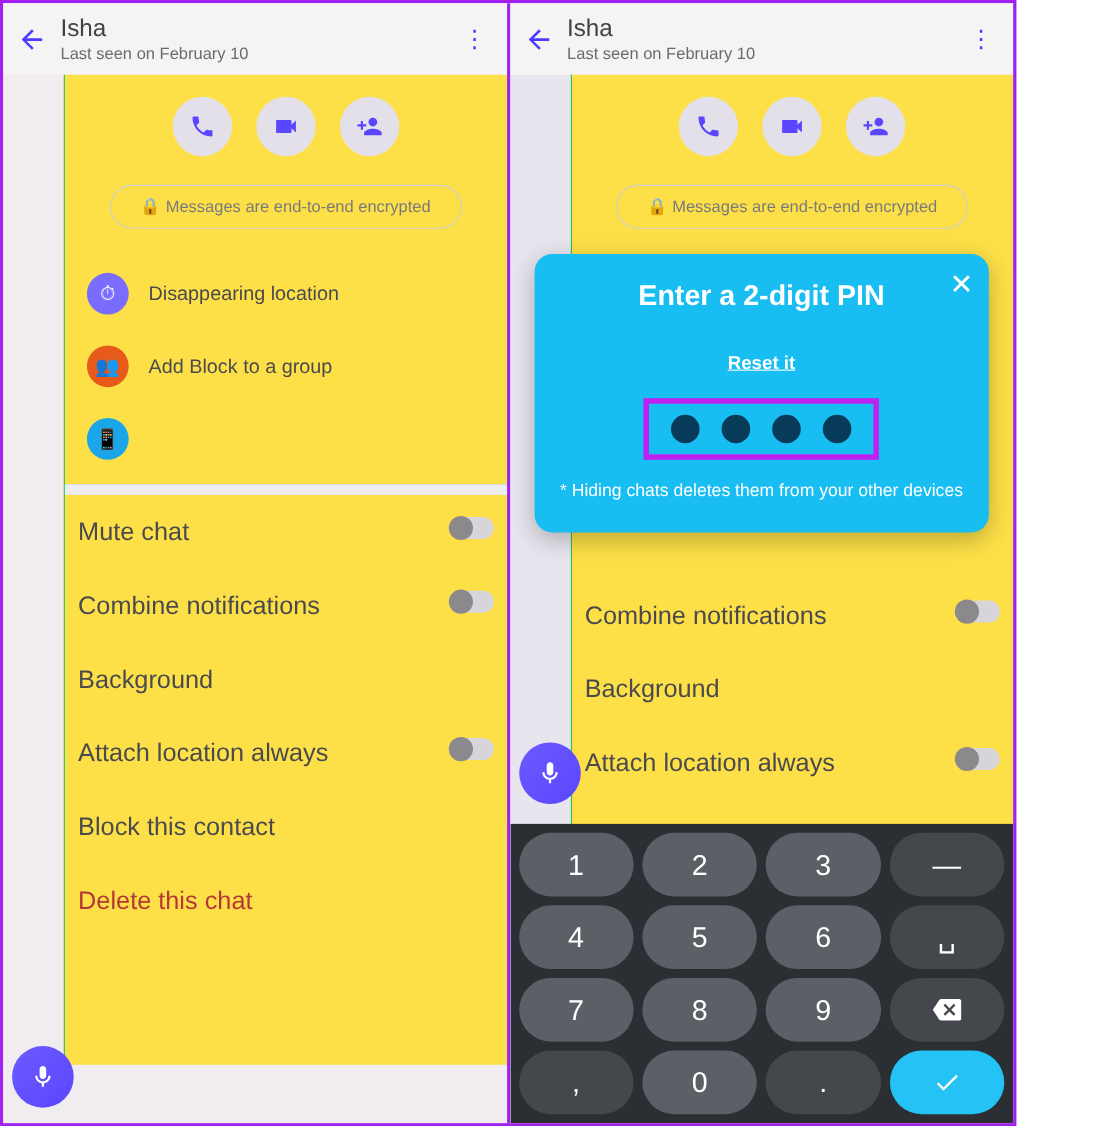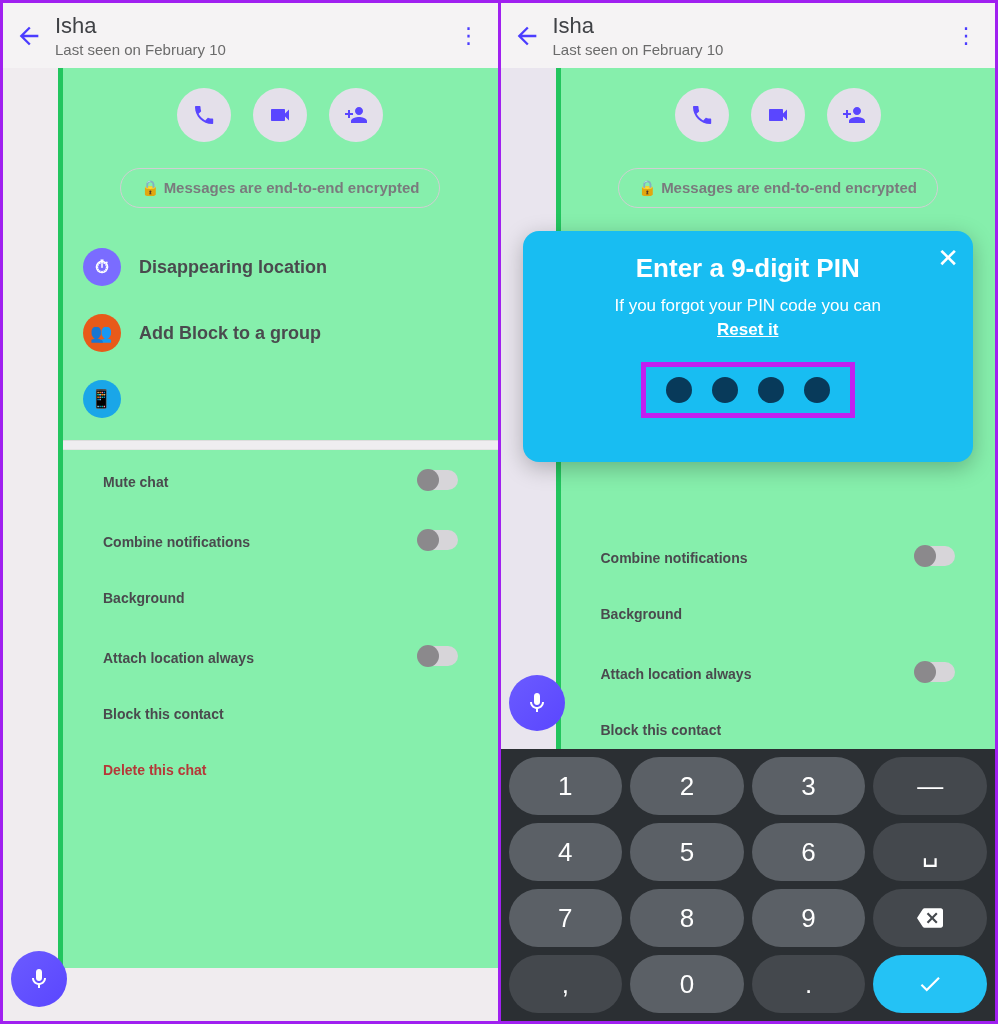--- a/index.html
+++ b/index.html
@@ -1,51 +1,51 @@
 <!DOCTYPE html>
 <html><head>
 <meta charset="utf-8">
 <style>
   * { box-sizing: border-box; margin: 0; padding: 0; font-family: 'Comic Sans MS', 'Segoe UI', sans-serif; }
   body { background: #fff; }
-  .container { display: flex; width: 998px; height: 1024px; border: 3px solid #a020f0; }
+  .container { display: flex; width: 924px; height: 1024px; border: 3px solid #a020f0; }
   .pane { flex: 1; position: relative; background: #f0ecef; overflow: hidden; border-right: 3px solid #a020f0; }
   .pane:last-child { border-right: none; }
   .right-tint { background: #e9e5ee; }
 
   
   .header { display: flex; align-items: center; padding: 10px 12px; background: #f5f3f4; }
   .back-icon { width: 28px; height: 28px; color: #4b3cff; display:flex; align-items:center; justify-content:center; }
   .header-text { flex: 1; margin-left: 12px; }
   .hname { font-size: 22px; color: #404246; font-weight: 500; }
   .hstatus { font-size: 15px; color: #6b6b6b; margin-top: 2px; }
   .more-icon { color: #4b3cff; font-size: 22px; padding: 0 6px; }
 
   
-  .panel { background: #86efac; margin-left: 55px; border-left: 5px solid #22c55e; min-height: 900px; position: relative; font-weight: bold; }
+  .panel { background: #fde047; margin-left: 55px; border-left: 1px solid #22c55e; min-height: 900px; position: relative; }
   .pane2 .panel { margin-left: 55px; }
 
   .action-row { display:flex; justify-content:center; gap: 22px; padding: 20px 0 12px; }
   .circ { width: 54px; height: 54px; border-radius: 50%; background: #e4e0ea; display:flex; align-items:center; justify-content:center; color:#5a46ff; }
   .circ svg { width: 24px; height: 24px; fill:#5a46ff; }
 
   .enc-pill { margin: 14px auto 18px; width: 320px; border:1px solid #cfcfd2; border-radius: 28px; padding: 10px 14px; font-size: 15px; color:#7a7a7d; text-align:center; }
   .enc-pill .lock { margin-right:4px; }
 
   .section { padding: 8px 0; }
   .row { display:flex; align-items:center; padding: 14px 20px; font-size: 18px; color:#4a4a4e; }
   .row .ricon { width: 38px; height: 38px; border-radius:50%; display:flex; align-items:center; justify-content:center; margin-right: 18px; font-size:18px; color:#fff; }
   .i-timer { background:#7a6cff; }
   .i-group { background:#e85a1a; }
   .i-phone { background:#1aa6e8; }
   .phone-blur { width:140px; height:16px; background: #ececec; border-radius: 10px; margin-top:4px; }
 
   .divider { height: 10px; background:#efedf0; border-top:1px solid #ddd; border-bottom:1px solid #e4e4e4; }
 
-  .setting { display:flex; align-items:flex-end; justify-content:space-between; padding: 20px 40px; font-size: 14px; color:#4a4a4e; }
+  .setting { display:flex; align-items:flex-start; justify-content:space-between; padding: 20px 12px; font-size: 23px; color:#4a4a4e; }
   .toggle { width: 40px; height: 20px; border-radius: 12px; background:#d7d5d9; position:relative; }
   .toggle::after { content:""; position:absolute; width:22px; height:22px; border-radius:50%; background:#8b898c; top:-1px; left:-1px; }
 
   .danger { color:#b53838; }
 
   .highlight-box { border: 4px solid #a020f0; margin: -4px 6px; }
 
   
   .fab { position:absolute; left: 8px; bottom: 14px; width:56px; height:56px; border-radius:50%; background: linear-gradient(135deg,#6b5bff,#5a46ff); display:flex; align-items:center; justify-content:center; color:#fff; }
   .fab svg { width:24px; height:24px; fill:#fff; }
@@ -207,31 +207,32 @@
         <span>Attach location always</span>
         <div class="toggle"></div>
       </div>
       <div class="setting">
         <span>Block this contact</span>
       </div>
     </div>
 
     <div class="modal">
       <div class="close">✕</div>
-      <div class="mtitle">Enter a 9-digit PIN</div>
+      <div class="mtitle">Enter a 2-digit PIN</div>
       <div class="msub">
-        <span>If you forgot your PIN code you can</span><br>
+        <br>
         <span class="mreset">Reset it</span>
       </div>
       <div class="pin-box">
         <div class="dot"></div>
         <div class="dot"></div>
         <div class="dot"></div>
         <div class="dot"></div>
       </div>
+      <div class="mfoot">* Hiding chats deletes them from your other devices</div>
     </div>
 
     <div class="fab">
       <svg viewBox="0 0 24 24">
           <path d="M12 14c1.7 0 3-1.3 3-3V5c0-1.7-1.3-3-3-3S9 3.3 9 5v6c0 1.7 1.3 3 3 3zm5-3c0 2.8-2.2 5-5 5s-5-2.2-5-5H5c0 3.5 2.6 6.4 6 6.9V21h2v-3.1c3.4-.5 6-3.4 6-6.9h-2z"></path>
         </svg>
     </div>
 
     <div class="keyboard">
       <div class="krow">

